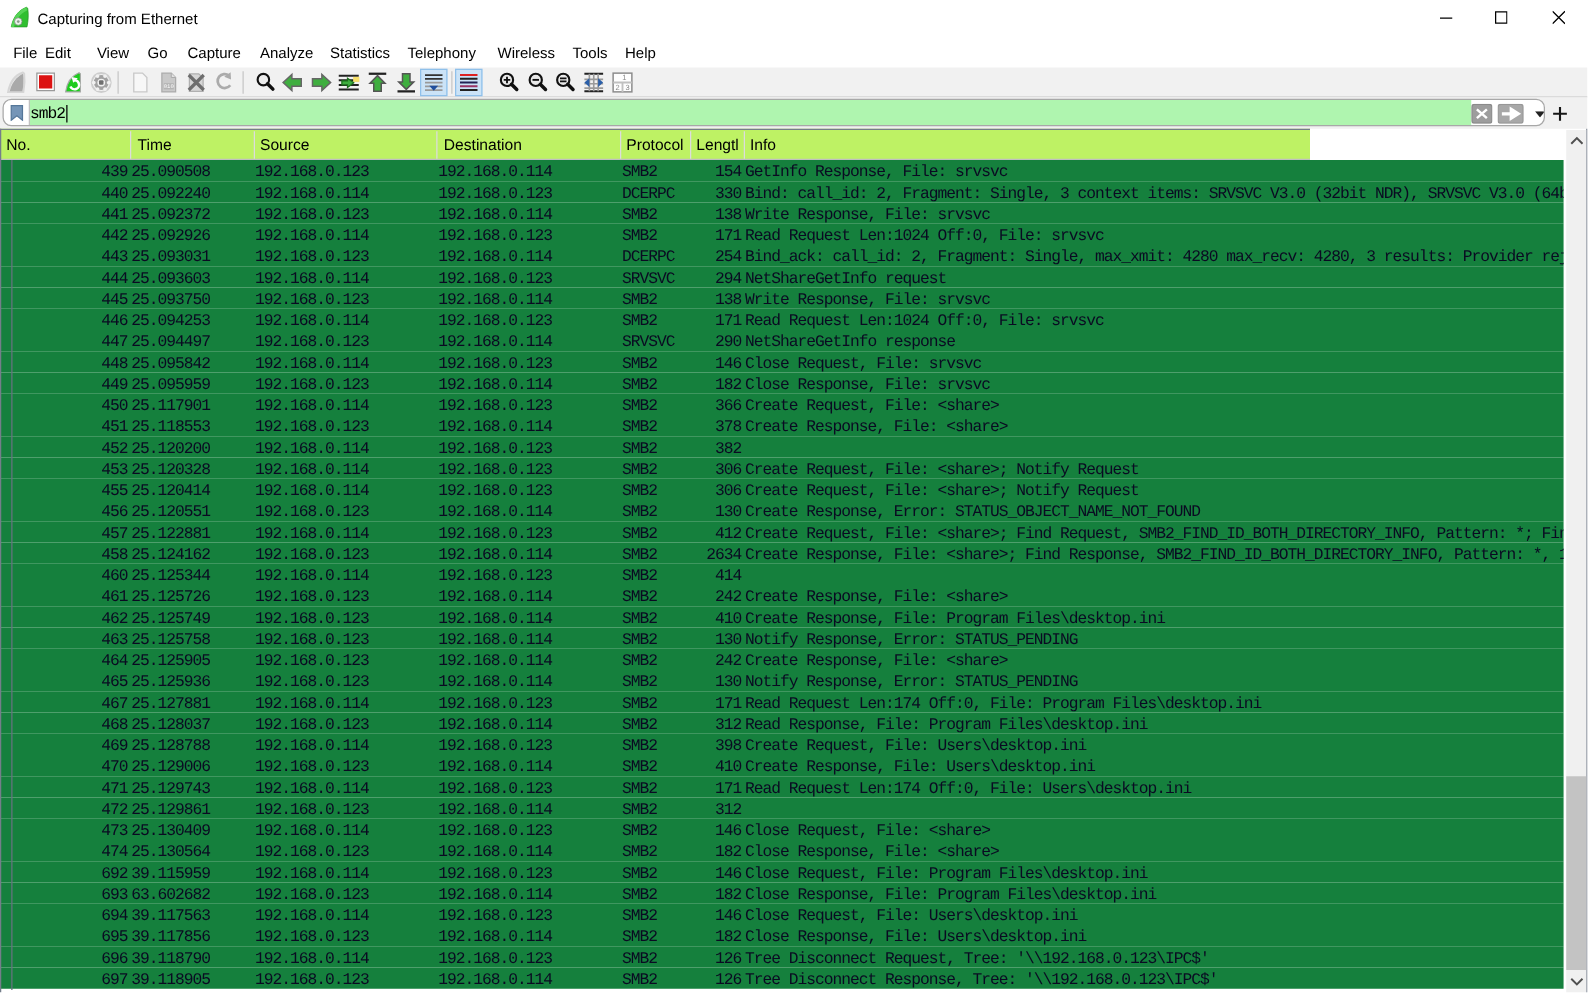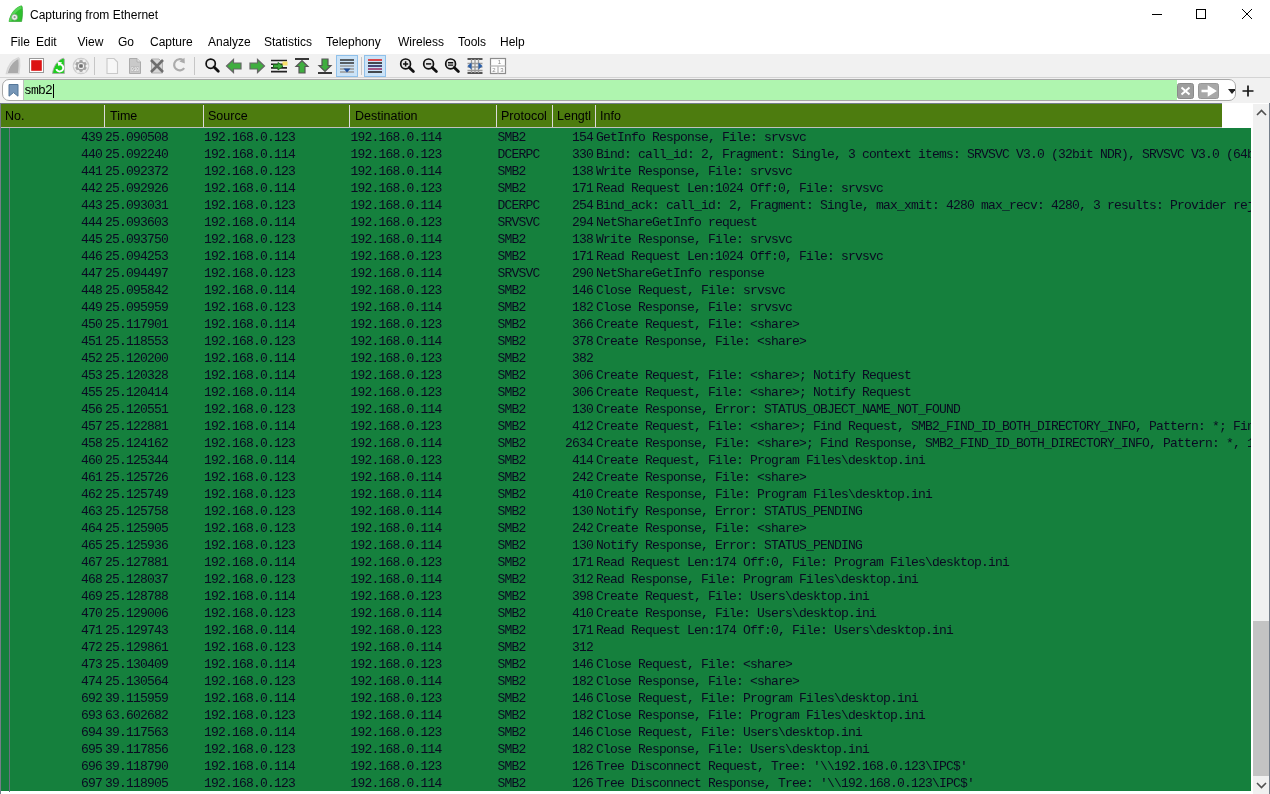--- a/index.html
+++ b/index.html
@@ -10,21 +10,21 @@
 .mi{position:absolute;top:5px;font-size:12px;color:#000}
 #toolbar{position:absolute;left:0;top:54px;width:100%;height:24px;background:#f1f1f1;border-bottom:1px solid #d4d4d4}
 .ti{position:absolute;top:2px;width:20px;height:20px}
 .tsep{position:absolute;top:3px;width:1px;height:18px;background:#c6c6c6}
 #filterbar{position:absolute;left:0;top:78px;width:100%;height:25px;background:#f1f1f1}
 #ffield{position:absolute;left:2px;top:1px;width:1234px;height:22px;background:#fff;border:1px solid #a8a8a8;border-radius:7px;overflow:hidden}
 #fgreen{position:absolute;left:21px;top:0;width:1153px;height:22px;background:#aff5af}
 #ftext{position:absolute;left:21px;top:2px;font-family:"Liberation Mono",monospace;font-size:13px;letter-spacing:-0.8px;color:#000;line-height:18px}
 #fcursor{position:absolute;left:50px;top:4px;width:1px;height:14px;background:#000}
 #fsep{position:absolute;left:20px;top:0;width:1px;height:22px;background:#c0c0c0}
-#hdr{position:absolute;left:0;top:103px;width:1222px;height:25px;background:#4d7c0f;border-top:1px solid #747e8a;border-bottom:1px solid #c0c0c0}
+#hdr{position:absolute;left:0;top:103px;width:1048px;height:25px;background:#bef264;border-top:1px solid #747e8a;border-bottom:1px solid #c0c0c0}
 .hl{position:absolute;top:5px;font-size:12.5px;color:#000;white-space:nowrap}
 .hsep{position:absolute;top:1px;width:1px;height:22px;background:#dcdcdc}
 #plist{position:absolute;left:0;top:128px;width:1251px;height:666px;background:#fff;overflow:hidden}
 .row{position:absolute;left:0;width:1251px;height:17px;background:#15803d;color:#0a0a22;font-family:"Liberation Mono",monospace;font-size:13px;letter-spacing:-0.8px;line-height:17px;white-space:pre}
 .row span{position:absolute;top:1px}
 .c-no{left:0;width:102px;text-align:right}
 .c-time{left:105px}
 .c-src{left:204px}
 .c-dst{left:350.5px}
 .c-pro{left:497.5px}
@@ -244,21 +244,21 @@
 <div class="row" style="top:153px"><span class="c-no">448</span><span class="c-time">25.095842</span><span class="c-src">192.168.0.114</span><span class="c-dst">192.168.0.123</span><span class="c-pro">SMB2</span><span class="c-len">146</span><span class="c-info">Close Request, File: srvsvc</span></div>
 <div class="row" style="top:170px"><span class="c-no">449</span><span class="c-time">25.095959</span><span class="c-src">192.168.0.123</span><span class="c-dst">192.168.0.114</span><span class="c-pro">SMB2</span><span class="c-len">182</span><span class="c-info">Close Response, File: srvsvc</span></div>
 <div class="row" style="top:187px"><span class="c-no">450</span><span class="c-time">25.117901</span><span class="c-src">192.168.0.114</span><span class="c-dst">192.168.0.123</span><span class="c-pro">SMB2</span><span class="c-len">366</span><span class="c-info">Create Request, File: &lt;share&gt;</span></div>
 <div class="row" style="top:204px"><span class="c-no">451</span><span class="c-time">25.118553</span><span class="c-src">192.168.0.123</span><span class="c-dst">192.168.0.114</span><span class="c-pro">SMB2</span><span class="c-len">378</span><span class="c-info">Create Response, File: &lt;share&gt;</span></div>
 <div class="row" style="top:221px"><span class="c-no">452</span><span class="c-time">25.120200</span><span class="c-src">192.168.0.114</span><span class="c-dst">192.168.0.123</span><span class="c-pro">SMB2</span><span class="c-len">382</span></div>
 <div class="row" style="top:238px"><span class="c-no">453</span><span class="c-time">25.120328</span><span class="c-src">192.168.0.114</span><span class="c-dst">192.168.0.123</span><span class="c-pro">SMB2</span><span class="c-len">306</span><span class="c-info">Create Request, File: &lt;share&gt;; Notify Request</span></div>
 <div class="row" style="top:255px"><span class="c-no">455</span><span class="c-time">25.120414</span><span class="c-src">192.168.0.114</span><span class="c-dst">192.168.0.123</span><span class="c-pro">SMB2</span><span class="c-len">306</span><span class="c-info">Create Request, File: &lt;share&gt;; Notify Request</span></div>
 <div class="row" style="top:272px"><span class="c-no">456</span><span class="c-time">25.120551</span><span class="c-src">192.168.0.123</span><span class="c-dst">192.168.0.114</span><span class="c-pro">SMB2</span><span class="c-len">130</span><span class="c-info">Create Response, Error: STATUS_OBJECT_NAME_NOT_FOUND</span></div>
 <div class="row" style="top:289px"><span class="c-no">457</span><span class="c-time">25.122881</span><span class="c-src">192.168.0.114</span><span class="c-dst">192.168.0.123</span><span class="c-pro">SMB2</span><span class="c-len">412</span><span class="c-info">Create Request, File: &lt;share&gt;; Find Request, SMB2_FIND_ID_BOTH_DIRECTORY_INFO, Pattern: *; Find Request, SMB2_FIN</span></div>
 <div class="row" style="top:306px"><span class="c-no">458</span><span class="c-time">25.124162</span><span class="c-src">192.168.0.123</span><span class="c-dst">192.168.0.114</span><span class="c-pro">SMB2</span><span class="c-len">2634</span><span class="c-info">Create Response, File: &lt;share&gt;; Find Response, SMB2_FIND_ID_BOTH_DIRECTORY_INFO, Pattern: *, 18 files; Find Respon</span></div>
-<div class="row" style="top:323px"><span class="c-no">460</span><span class="c-time">25.125344</span><span class="c-src">192.168.0.114</span><span class="c-dst">192.168.0.123</span><span class="c-pro">SMB2</span><span class="c-len">414</span><span class="c-info">Create Request, File: Program Files\desktop.ini</span></div>
+<div class="row" style="top:323px"><span class="c-no">460</span><span class="c-time">25.125344</span><span class="c-src">192.168.0.114</span><span class="c-dst">192.168.0.123</span><span class="c-pro">SMB2</span><span class="c-len">414</span></div>
 <div class="row" style="top:340px"><span class="c-no">461</span><span class="c-time">25.125726</span><span class="c-src">192.168.0.123</span><span class="c-dst">192.168.0.114</span><span class="c-pro">SMB2</span><span class="c-len">242</span><span class="c-info">Create Response, File: &lt;share&gt;</span></div>
 <div class="row" style="top:357px"><span class="c-no">462</span><span class="c-time">25.125749</span><span class="c-src">192.168.0.123</span><span class="c-dst">192.168.0.114</span><span class="c-pro">SMB2</span><span class="c-len">410</span><span class="c-info">Create Response, File: Program Files\desktop.ini</span></div>
 <div class="row" style="top:374px"><span class="c-no">463</span><span class="c-time">25.125758</span><span class="c-src">192.168.0.123</span><span class="c-dst">192.168.0.114</span><span class="c-pro">SMB2</span><span class="c-len">130</span><span class="c-info">Notify Response, Error: STATUS_PENDING</span></div>
 <div class="row" style="top:391px"><span class="c-no">464</span><span class="c-time">25.125905</span><span class="c-src">192.168.0.123</span><span class="c-dst">192.168.0.114</span><span class="c-pro">SMB2</span><span class="c-len">242</span><span class="c-info">Create Response, File: &lt;share&gt;</span></div>
 <div class="row" style="top:408px"><span class="c-no">465</span><span class="c-time">25.125936</span><span class="c-src">192.168.0.123</span><span class="c-dst">192.168.0.114</span><span class="c-pro">SMB2</span><span class="c-len">130</span><span class="c-info">Notify Response, Error: STATUS_PENDING</span></div>
 <div class="row" style="top:425px"><span class="c-no">467</span><span class="c-time">25.127881</span><span class="c-src">192.168.0.114</span><span class="c-dst">192.168.0.123</span><span class="c-pro">SMB2</span><span class="c-len">171</span><span class="c-info">Read Request Len:174 Off:0, File: Program Files\desktop.ini</span></div>
 <div class="row" style="top:442px"><span class="c-no">468</span><span class="c-time">25.128037</span><span class="c-src">192.168.0.123</span><span class="c-dst">192.168.0.114</span><span class="c-pro">SMB2</span><span class="c-len">312</span><span class="c-info">Read Response, File: Program Files\desktop.ini</span></div>
 <div class="row" style="top:459px"><span class="c-no">469</span><span class="c-time">25.128788</span><span class="c-src">192.168.0.114</span><span class="c-dst">192.168.0.123</span><span class="c-pro">SMB2</span><span class="c-len">398</span><span class="c-info">Create Request, File: Users\desktop.ini</span></div>
 <div class="row" style="top:476px"><span class="c-no">470</span><span class="c-time">25.129006</span><span class="c-src">192.168.0.123</span><span class="c-dst">192.168.0.114</span><span class="c-pro">SMB2</span><span class="c-len">410</span><span class="c-info">Create Response, File: Users\desktop.ini</span></div>
 <div class="row" style="top:493px"><span class="c-no">471</span><span class="c-time">25.129743</span><span class="c-src">192.168.0.114</span><span class="c-dst">192.168.0.123</span><span class="c-pro">SMB2</span><span class="c-len">171</span><span class="c-info">Read Request Len:174 Off:0, File: Users\desktop.ini</span></div>

